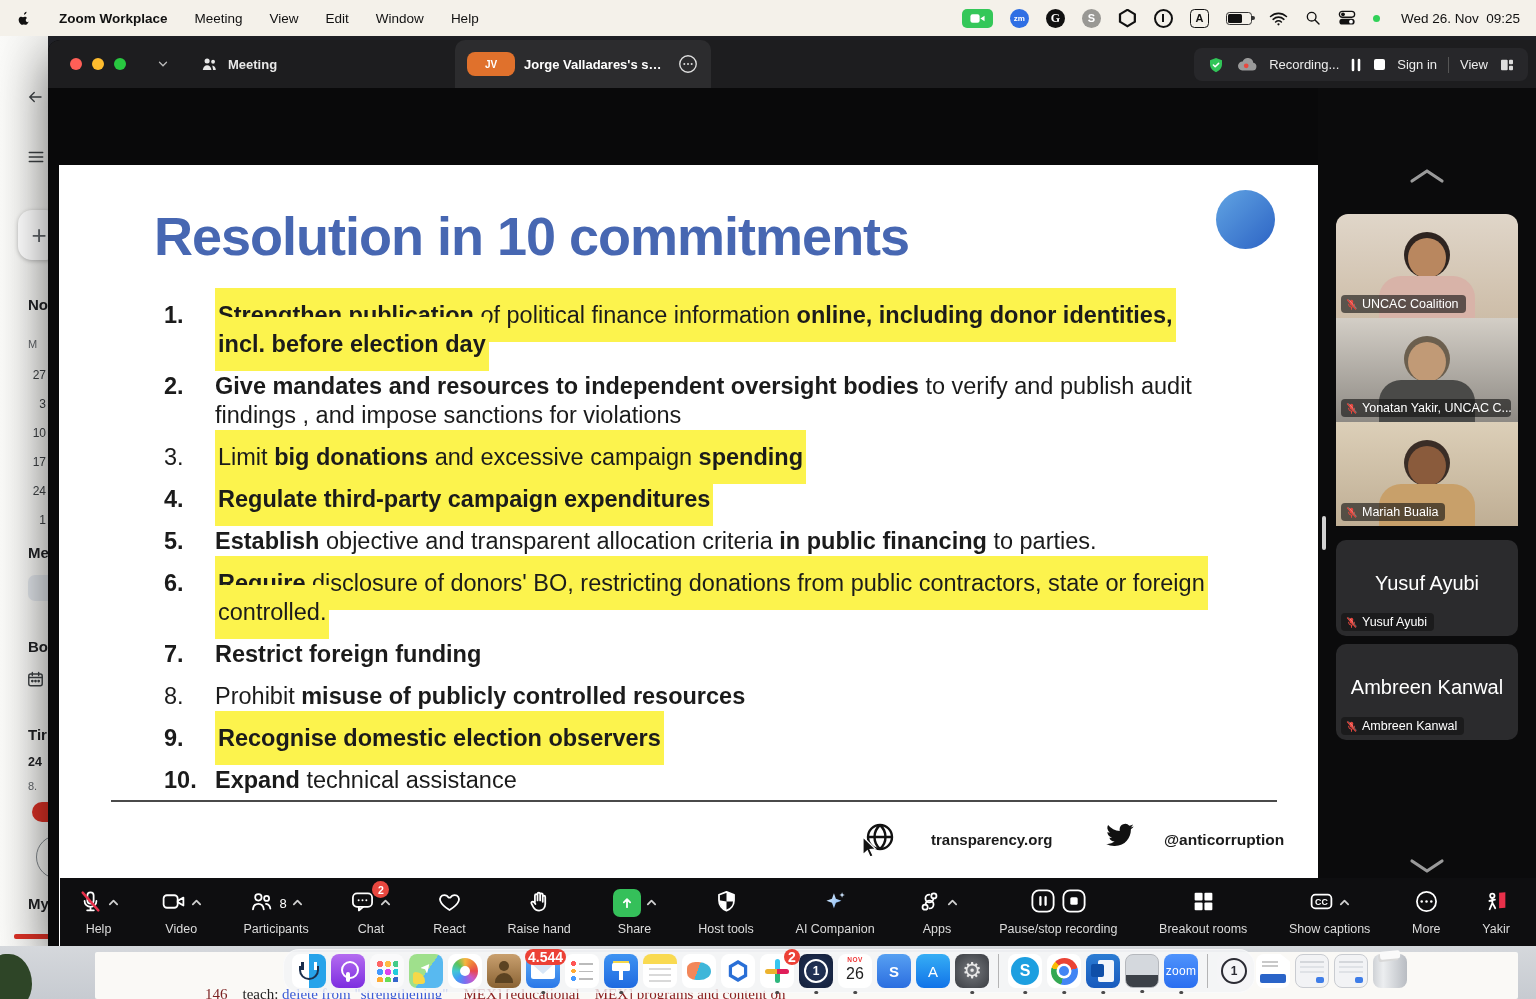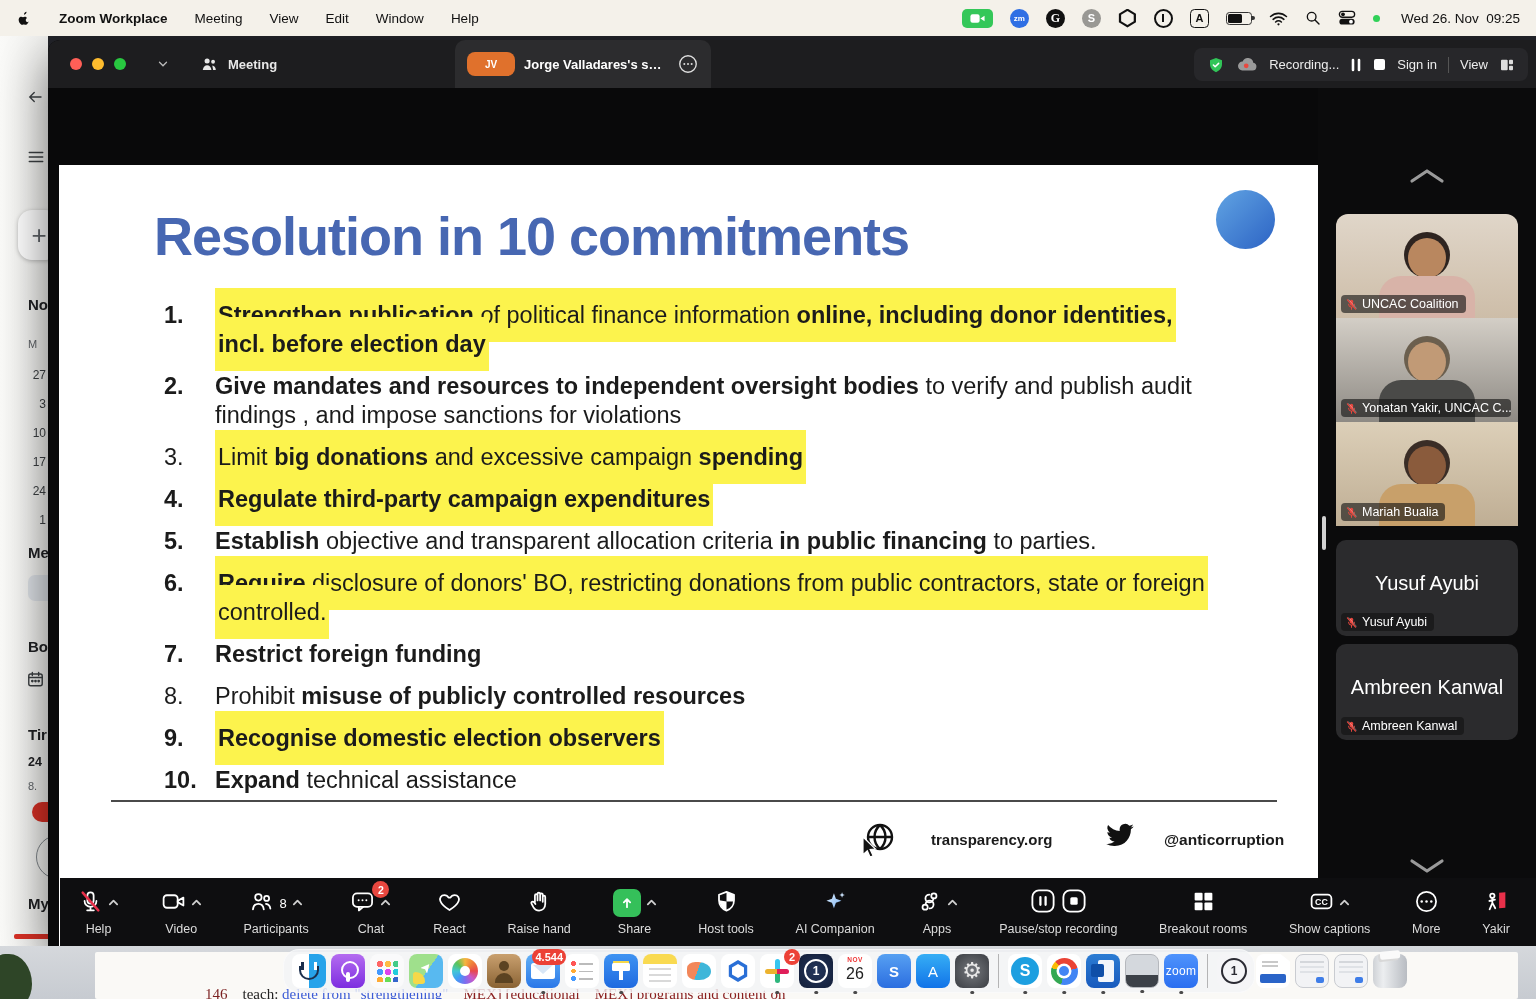--- a/index.html
+++ b/index.html
@@ -133,21 +133,21 @@
   .doc-page{position:absolute;left:95px;top:6px;right:18px;height:47px;background:#faf9f6;border-radius:2px}
   .doc-line{position:absolute;left:205px;top:40px;font-family:"Liberation Serif",serif;font-size:15px;white-space:pre}
   .green-blob{position:absolute;left:-10px;top:8px;width:42px;height:55px;background:#2e4527;border-radius:40% 60% 50% 50%}
   .dock{position:absolute;left:283px;top:949px;width:972px;height:44px;z-index:40;background:rgba(243,244,246,.8);
         border:1px solid rgba(255,255,255,.5);border-radius:16px;box-sizing:border-box;
         display:flex;align-items:center;gap:5px;padding:0 8px}
   .dk{position:relative;width:34px;height:34px;border-radius:8px;flex:none}
   .dk-div{width:1px;height:34px;background:rgba(60,60,60,.35);margin:0 4px;flex:none}
   .dk-glyph{position:absolute;inset:0;display:flex;align-items:center;justify-content:center;color:#fff;font-weight:700;font-size:15px}
   .dk-badge{position:absolute;top:-5px;right:-6px;min-width:16px;height:16px;border-radius:8px;background:#ec4136;color:#fff;
-            font-size:11px;font-weight:700;display:flex;align-items:center;justify-content:center;padding:4px 3px;z-index:3;box-sizing:border-box}
+            font-size:14px;font-weight:700;display:flex;align-items:center;justify-content:center;padding:4px 3px;z-index:3;box-sizing:border-box}
   .dk-dot{position:absolute;left:50%;bottom:-6px;width:3.5px;height:3.5px;border-radius:50%;background:#4a4a4a;transform:translateX(-50%)}
   .dk-sub{position:absolute;top:2px;left:0;right:0;text-align:center;font-size:6.5px;font-weight:700;color:#e33;letter-spacing:.5px}
   
   .di-finder{background:linear-gradient(90deg,#fff 0 49%,#27a3ea 49%);overflow:hidden}
   .di-finder:before{content:'';position:absolute;left:7px;right:7px;bottom:8px;height:12px;border:2.5px solid #1b2f4e;border-top:none;border-radius:0 0 12px 12px}
   .di-finder:after{content:'';position:absolute;left:9px;top:8px;width:2.5px;height:8px;background:#1b2f4e;box-shadow:13px 0 0 #fff}
   .di-podcasts{background:linear-gradient(#b46cf0,#7d2ee0)}
   .di-podcasts:before{content:'';position:absolute;left:10px;top:7px;width:14px;height:14px;border:2.5px solid #fff;border-radius:50%}
   .di-podcasts:after{content:'';position:absolute;left:15px;top:18px;width:4px;height:10px;background:#fff;border-radius:2px}
   .di-launchpad{background:rgba(250,250,252,.85)}

